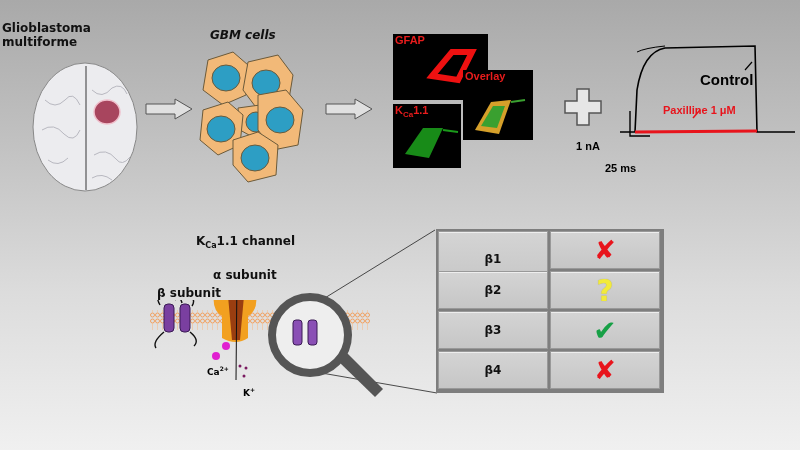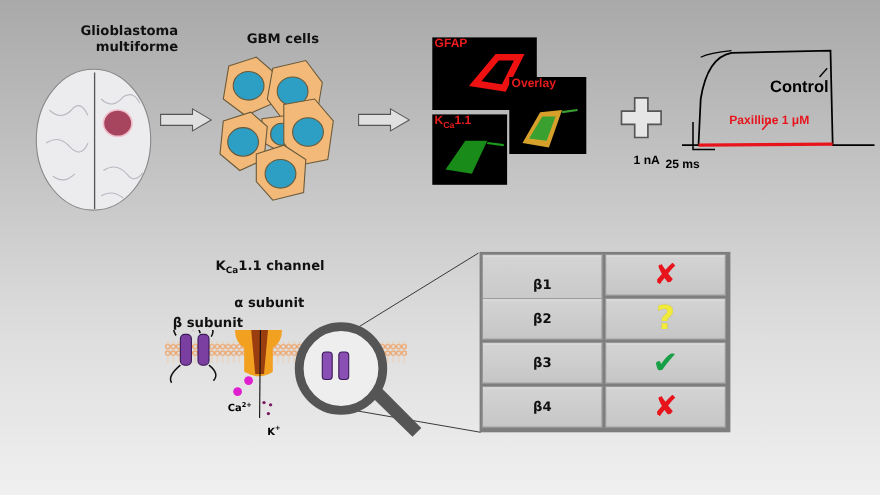--- a/index.html
+++ b/index.html
@@ -1,33 +1,33 @@
 <!DOCTYPE html>
 <html><head>
 <meta charset="utf-8">
 <style>
   html,body{margin:0;padding:0;}
   body{width:800px;height:450px;overflow:hidden;position:relative;
     background:linear-gradient(180deg,#a9a9a9 0%,#c4c4c4 35%,#dcdcdc 65%,#f0f0f0 100%);
     font-family:"DejaVu Sans","Liberation Sans",sans-serif;}
   .abs{position:absolute;}
-  .lbl{font-weight:bold;color:#111;font-size:12px;text-align:right;}
+  .lbl{font-weight:bold;color:#111;font-size:12px;text-align:left;}
   .micro{background:#000;}
   .mlabel{color:#e81c1c;font-weight:bold;font-family:"Liberation Sans",sans-serif;font-size:11px;position:absolute;left:2px;top:0;}
   .tbl{position:absolute;left:435px;left:436px;top:229px;width:228px;height:164px;background:#7e7e7e;padding:2px;box-sizing:border-box;}
   .cell{position:absolute;background:linear-gradient(180deg,#d4d4d4,#c6c6c6);border:1px solid #999;box-sizing:border-box;box-shadow:inset 0 1px 0 #eee;}
   .cell span{position:absolute;left:0;right:0;top:50%;transform:translateY(-50%);text-align:center;font-size:12px;font-weight:bold;color:#111;}
 </style>
 </head>
 <body>
 
 <div class="abs lbl" style="left:2px;top:21px;width:160px;">
   <div>Glioblastoma multiforme</div>
 </div>
-<div class="abs lbl" style="left:210px;top:28px;width:80px;">GBM cells</div>
+<div class="abs lbl" style="left:210px;top:28px;width:80px;font-style:italic;">GBM cells</div>
 
 <svg class="abs" style="left:30px;top:60px;" width="110" height="135">
   <ellipse cx="55" cy="67" rx="52" ry="64" fill="#ececef" stroke="#888" stroke-width="1"></ellipse>
   <line x1="56" y1="6" x2="56" y2="130" stroke="#555" stroke-width="1.2"></line>
   <path d="M15 40 q10 10 20 0 q8 -10 15 5 M12 70 q12 -8 22 4 q10 10 16 -4 M18 100 q10 8 20 -2 M62 30 q10 10 20 -2 q10 -6 15 6 M64 95 q12 -8 22 4 q6 8 14 -2 M62 118 q10 -6 20 2" fill="none" stroke="#b8b8c0" stroke-width="1"></path>
   <ellipse cx="77" cy="52" rx="13" ry="12" fill="#a8455e" stroke="#f0c0cc" stroke-width="1.5"></ellipse>
 </svg>
 
 <svg class="abs" style="left:145px;top:98px;" width="50" height="22">
   <path d="M1 6 H30 V1 L47 11 L30 21 V16 H1 Z" fill="#e0e0e0" stroke="#555" stroke-width="1"></path>
@@ -83,21 +83,21 @@
   <path d="M5 92 H20 L22 50 Q28 12 50 8 L140 6 L142 92 H180" fill="none" stroke="#000" stroke-width="1.6"></path>
   <path d="M22 12 Q30 8 50 6" fill="none" stroke="#000" stroke-width="1"></path>
   <path d="M20 92 L142 91" fill="none" stroke="#e8141c" stroke-width="3"></path>
   <line x1="85" y1="70" x2="78" y2="78" stroke="#e8141c" stroke-width="1.5"></line>
   <line x1="130" y1="30" x2="137" y2="22" stroke="#000" stroke-width="1.2"></line>
   <path d="M15 71 V96 H35" fill="none" stroke="#000" stroke-width="1.4"></path>
 </svg>
 <div class="abs" style="left:700px;top:71px;font-size:15px;font-weight:bold;font-family:'Liberation Sans',sans-serif;">Control</div>
 <div class="abs" style="left:663px;top:104px;font-size:11px;font-weight:bold;color:#e8141c;font-family:'Liberation Sans',sans-serif;">Paxilline 1 μM</div>
 <div class="abs" style="left:576px;top:140px;font-size:11px;font-weight:bold;font-family:'Liberation Sans',sans-serif;">1 nA</div>
-<div class="abs" style="left:605px;top:144px;font-size:11px;font-weight:bold;font-family:'Liberation Sans',sans-serif;">25 ms</div>
+<div class="abs" style="left:605px;top:162px;font-size:11px;font-weight:bold;font-family:'Liberation Sans',sans-serif;">25 ms</div>
 
 <div class="abs lbl" style="left:196px;top:234px;font-size:12px;"><span>K</span><sub style="font-size:8px">Ca</sub><span>1.1 channel</span></div>
 <div class="abs lbl" style="left:213px;top:268px;">α subunit</div>
 <div class="abs lbl" style="left:157px;top:286px;">β subunit</div>
 
 <svg class="abs" style="left:150px;top:300px;" width="220" height="90">
   <defs>
       <pattern id="lip" width="5" height="18" patternUnits="userSpaceOnUse">
         <circle cx="2.5" cy="3" r="2" fill="none" stroke="#f0a060" stroke-width="1"></circle>
         <circle cx="2.5" cy="15" r="2" fill="none" stroke="#f0a060" stroke-width="1"></circle>

